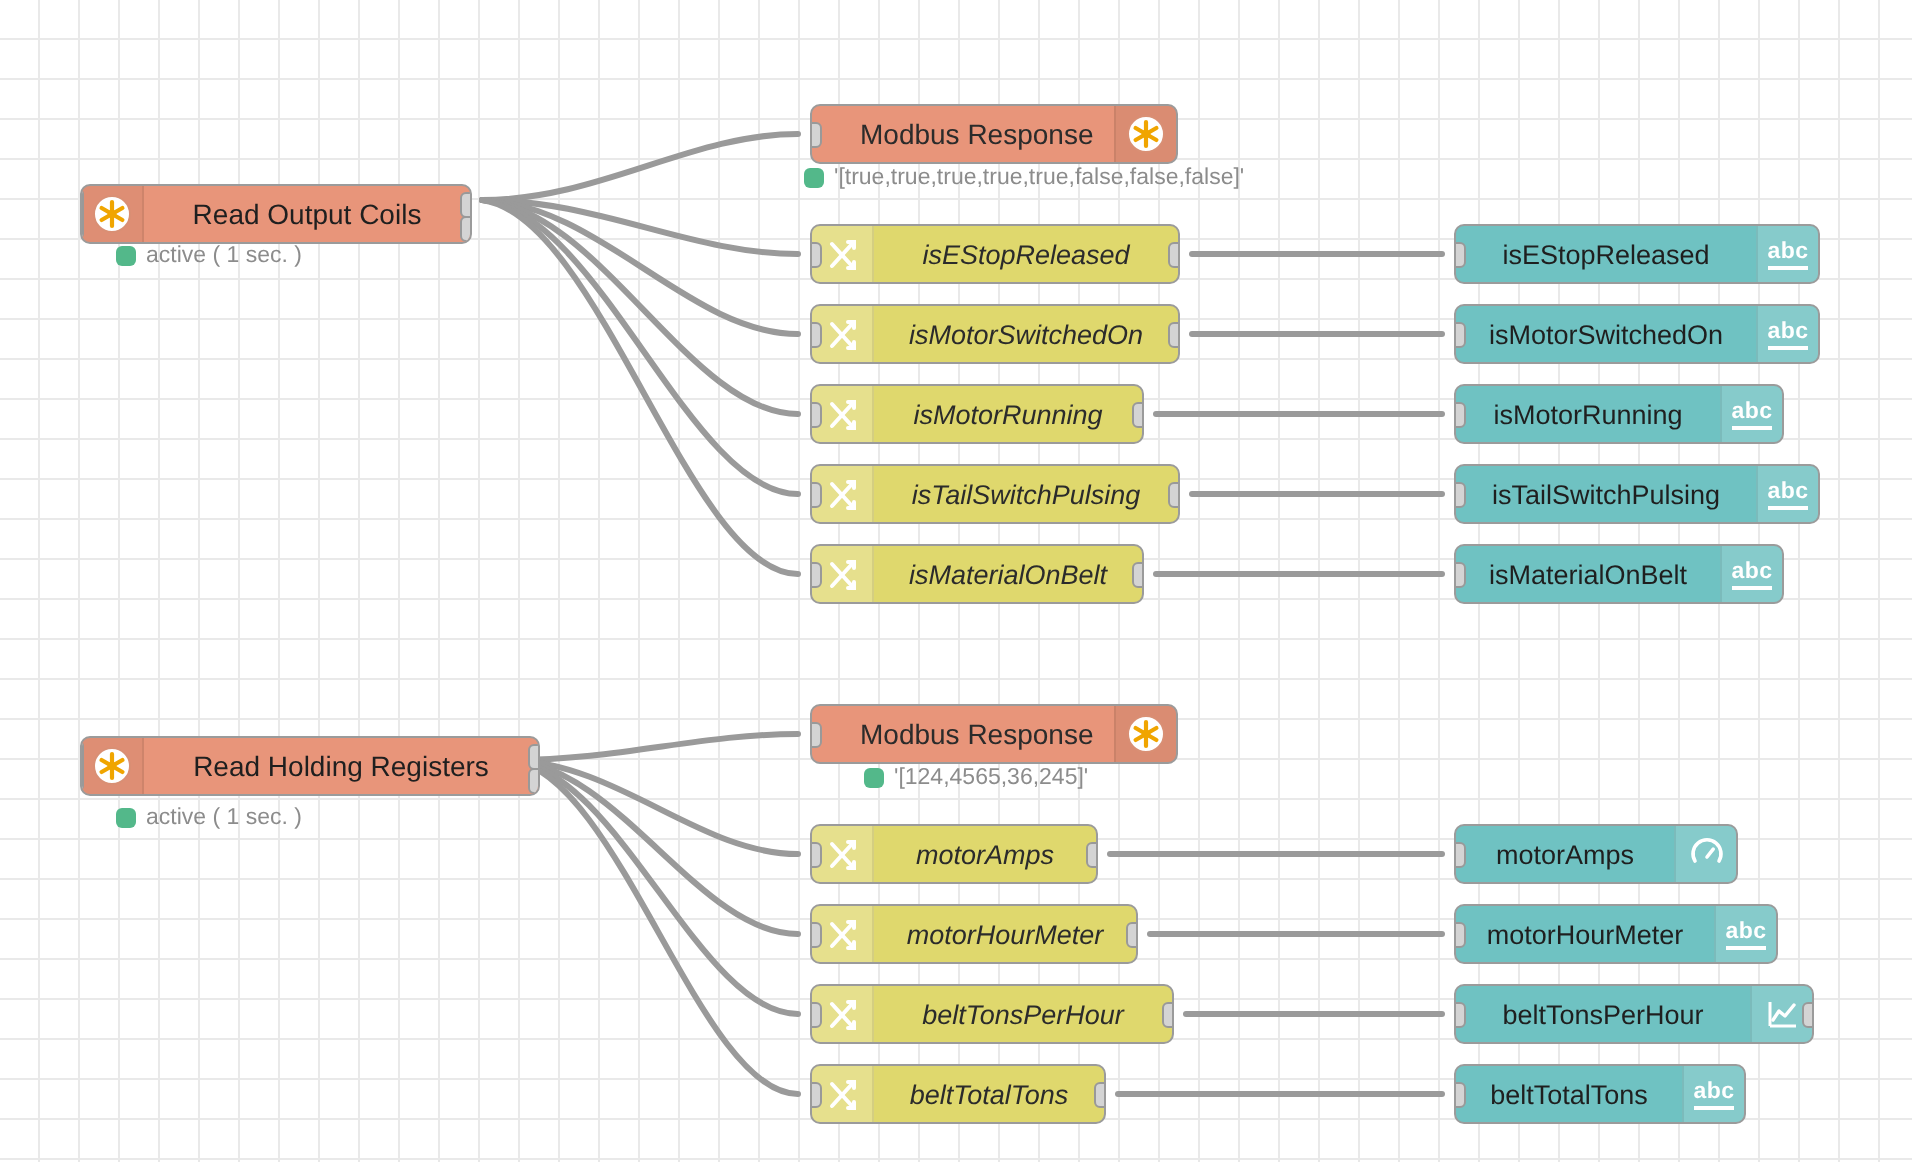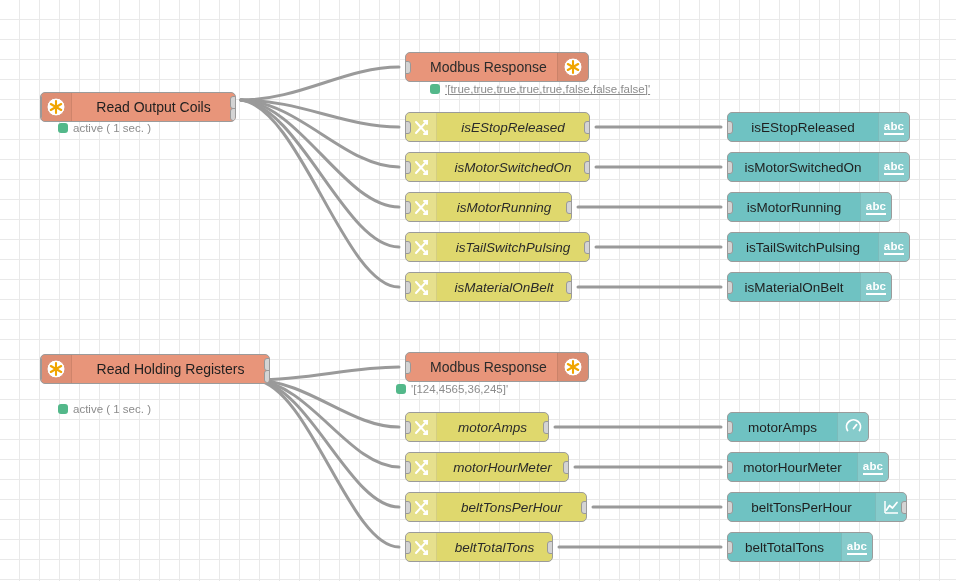--- a/index.html
+++ b/index.html
@@ -256,21 +256,21 @@
         <circle cx="10" cy="10" r="9" fill="#ffffff" stroke="#d98f74" stroke-width="1"></circle>
         <g stroke="#f0a500" stroke-width="2.1" stroke-linecap="round">
           <line x1="10" y1="4" x2="10" y2="16"></line>
           <line x1="4.8" y1="7" x2="15.2" y2="13"></line>
           <line x1="4.8" y1="13" x2="15.2" y2="7"></line>
         </g>
         <circle cx="10" cy="10" r="2.2" fill="#f0a500"></circle>
       </svg>
     </div>
   </div>
-  <div class="status" style="left:430px; top:83px;text-decoration:underline;">
+  <div class="status" style="left:402px; top:83px;">
     <span class="dot"></span>
     <span>'[true,true,true,true,true,false,false,false]'</span>
   </div>
 
   <div class="node n-func" style="left:405px; top:112px; width:185px;">
     <div class="port in" style="top:8px;"></div>
     <div class="icon-box">
       <svg class="glyph" width="19" height="19" viewBox="0 0 19 19">
           <g stroke="#ffffff" stroke-width="2" fill="none" stroke-linecap="round">
             <path d="M4 4 L14 15"></path>
@@ -381,21 +381,21 @@
   </div>
 
   <div class="node n-ui" style="left:727px; top:272px; width:165px;">
     <div class="port in" style="top:8px;"></div>
     <div class="label">isMaterialOnBelt</div>
     <div class="icon-box-right">
         <span class="ico-abc">abc</span>
       </div>
   </div>
 
-  <div class="node n-read" style="left:40px; top:354px; width:230px;">
+  <div class="node n-read" style="left:40px; top:368px; width:230px;">
     <div class="inject-btn"></div>
     <div class="icon-box">
       <svg class="glyph" width="20" height="20" viewBox="0 0 20 20">
         <circle cx="10" cy="10" r="9" fill="#ffffff" stroke="#d98f74" stroke-width="1"></circle>
         <g stroke="#f0a500" stroke-width="2.1" stroke-linecap="round">
           <line x1="10" y1="4" x2="10" y2="16"></line>
           <line x1="4.8" y1="7" x2="15.2" y2="13"></line>
           <line x1="4.8" y1="13" x2="15.2" y2="7"></line>
         </g>
         <circle cx="10" cy="10" r="2.2" fill="#f0a500"></circle>
@@ -418,21 +418,21 @@
         <circle cx="10" cy="10" r="9" fill="#ffffff" stroke="#d98f74" stroke-width="1"></circle>
         <g stroke="#f0a500" stroke-width="2.1" stroke-linecap="round">
           <line x1="10" y1="4" x2="10" y2="16"></line>
           <line x1="4.8" y1="7" x2="15.2" y2="13"></line>
           <line x1="4.8" y1="13" x2="15.2" y2="7"></line>
         </g>
         <circle cx="10" cy="10" r="2.2" fill="#f0a500"></circle>
       </svg>
     </div>
   </div>
-  <div class="status" style="left:396px; top:383px;">
+  <div class="status" style="left:432px; top:383px;">
     <span class="dot"></span>
     <span>'[124,4565,36,245]'</span>
   </div>
 
   <div class="node n-func" style="left:405px; top:412px; width:144px;">
     <div class="port in" style="top:8px;"></div>
     <div class="icon-box">
       <svg class="glyph" width="19" height="19" viewBox="0 0 19 19">
           <g stroke="#ffffff" stroke-width="2" fill="none" stroke-linecap="round">
             <path d="M4 4 L14 15"></path>

